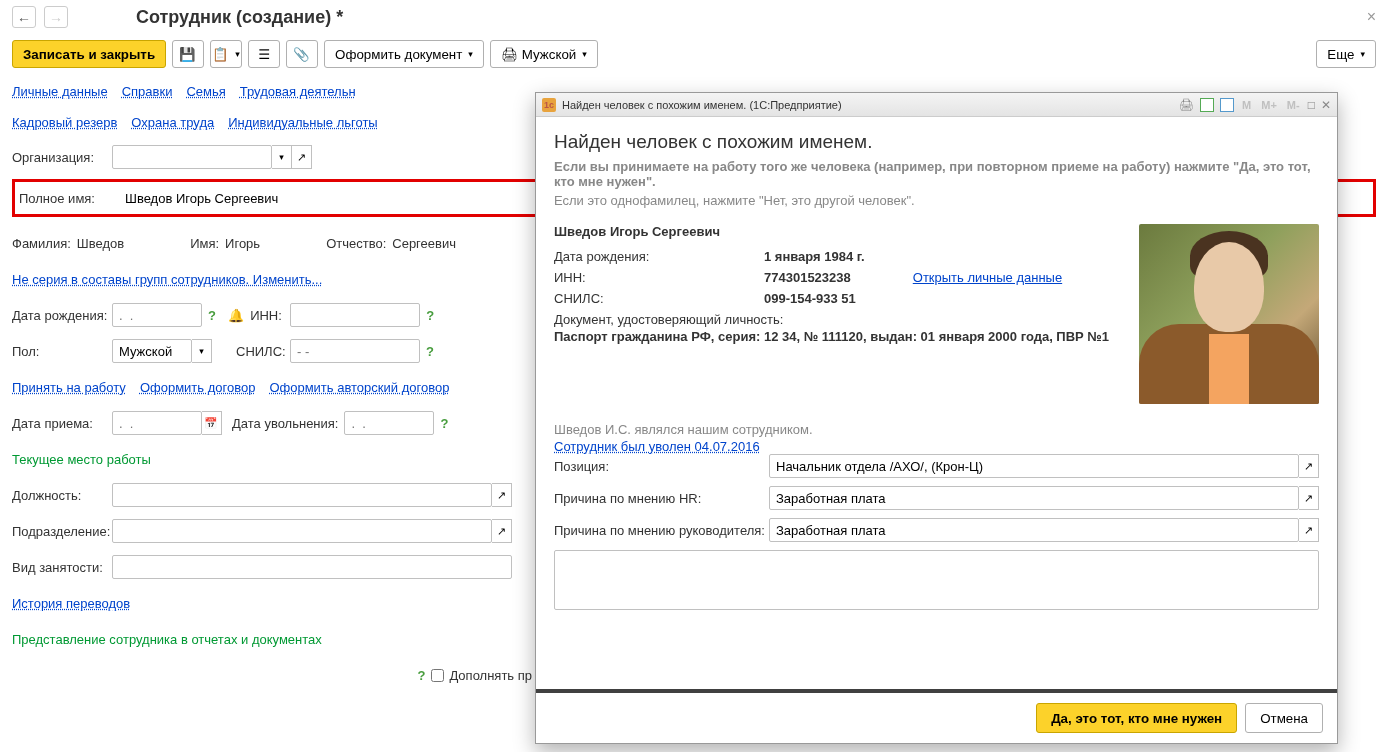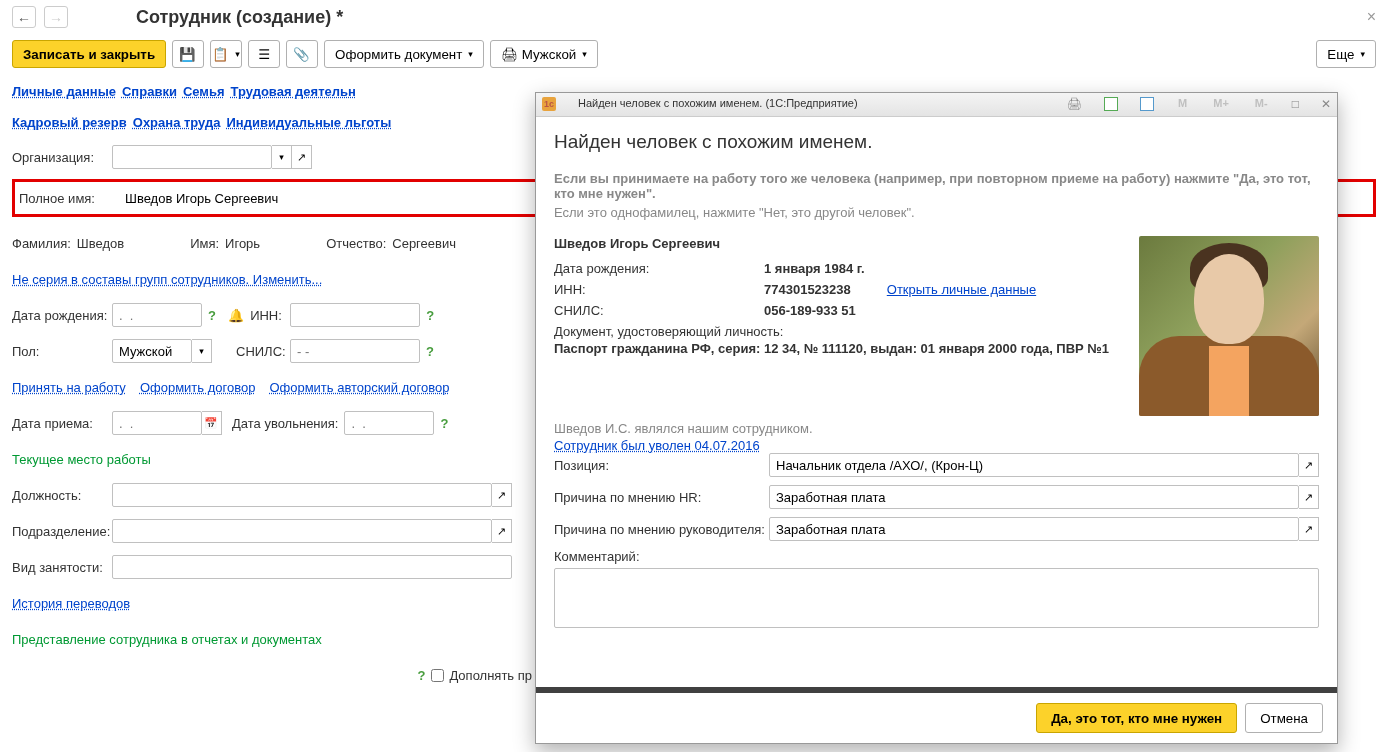--- a/index.html
+++ b/index.html
@@ -11,66 +11,66 @@
   .title-text { font-size: 18px; font-weight: 600; margin-left: 60px; }
   .close-x { margin-left: auto; color: #999; cursor: pointer; font-size: 16px; }
   
   .toolbar { padding: 6px 12px; display: flex; gap: 6px; align-items: center; }
   .btn { border: 1px solid #b0b0b0; border-radius: 3px; padding: 4px 10px; background: #fff; cursor: pointer; display: inline-flex; align-items: center; gap: 4px; height: 28px; }
   .btn.yellow { background: #fcd22a; border-color: #c9a500; font-weight: 600; }
   .btn.icon-only { width: 32px; justify-content: center; }
   .btn.more { margin-left: auto; }
   .dropdown-arrow { font-size: 9px; margin-left: 2px; }
   
-  .tabs { padding: 6px 12px 0; display: flex; gap: 6px; flex-wrap: wrap; font-weight: bold; }
+  .tabs { padding: 6px 12px 0; display: flex; gap: 14px; flex-wrap: wrap; }
   .tab-link { color: #0044cc; text-decoration: underline dotted; cursor: pointer; line-height: 1.9; }
   
   .form-area { padding: 8px 12px; }
   .form-row { display: flex; align-items: center; margin-bottom: 8px; min-height: 28px; }
   .form-label { width: 100px; }
   .form-input { border: 1px solid #c0c0c0; border-radius: 2px; height: 24px; padding: 2px 6px; }
   .dropdown-btn { border: 1px solid #c0c0c0; border-left: none; width: 20px; height: 24px; background: #fff; cursor: pointer; font-size: 9px; }
   .ext-btn { border: 1px solid #c0c0c0; border-left: none; width: 20px; height: 24px; background: #fff; cursor: pointer; font-size: 11px;}
   
   .red-highlight { border: 3px solid #e20000; padding: 4px; display: flex; align-items: center; }
   
   .link { color: #0044cc; text-decoration: underline dotted; cursor: pointer; }
   .green-text { color: #009933; }
   .gray-text { color: #888; }
   .q-mark { color: #489d3e; font-weight: bold; cursor: pointer; margin: 0 6px; }
   .bell { color: #bbb; margin: 0 6px; }
   
   
   .modal { position: absolute; left: 535px; top: 92px; width: 803px; height: 652px; background: #fff; border: 1px solid #999; box-shadow: 0 8px 20px rgba(0,0,0,0.3); display:flex; flex-direction:column;}
-  .modal-titlebar { background: linear-gradient(#f4f4f4, #e4e4e4); border-bottom: 1px solid #ccc; padding: 4px 6px; display: flex; align-items: flex-start; gap: 22px; height: 24px; font-size: 11px; }
+  .modal-titlebar { background: linear-gradient(#f4f4f4, #e4e4e4); border-bottom: 1px solid #ccc; padding: 4px 6px; display: flex; align-items: center; gap: 6px; height: 24px; font-size: 11px; }
   .modal-titlebar .spacer { flex: 1; }
   .title-icon { color: #888; font-size: 12px; cursor: pointer; }
   .modal-body { padding: 14px 18px; flex:1; overflow:hidden;}
-  .modal-heading { font-size: 19px; margin-bottom: 18px; }
+  .modal-heading { font-size: 19px; margin-bottom: 6px; }
   
   .info-row { display: flex; margin-bottom: 6px; }
   .info-label { width: 210px; }
   .info-value { font-weight: 600; }
   
   .person-block { display: flex; gap: 14px; }
   .person-data { flex: 1; }
   .person-photo { width: 180px; height: 180px; background: linear-gradient(135deg, #6b7a3e 0%, #8ea05c 40%, #c4a878 70%, #5e4a2b 100%); border-radius: 2px; position: relative; overflow: hidden; flex-shrink:0;}
   .person-photo .face { position: absolute; left: 50%; top: 35%; transform: translate(-50%,-50%); width: 70px; height: 90px; background: #e8c9a8; border-radius: 50% 50% 45% 45%; }
   .person-photo .hair { position: absolute; left: 50%; top: 18%; transform: translate(-50%,-50%); width: 78px; height: 50px; background: #4a3320; border-radius: 50% 50% 30% 30%; }
   .person-photo .body { position: absolute; left: 50%; bottom: -20px; transform: translateX(-50%); width: 180px; height: 100px; background: #8b5a2b; border-radius: 40px 40px 0 0; }
   .person-photo .shirt { position: absolute; left: 50%; bottom: 0; transform: translateX(-50%); width: 40px; height: 70px; background: #f4a460; }
   
   .form-row-modal { display: flex; align-items: center; margin-bottom: 8px; }
   .form-row-modal .lbl { width: 215px; }
   .form-row-modal .control { display: flex; flex: 1; }
   .form-row-modal input { flex: 1; height: 24px; border: 1px solid #c0c0c0; border-radius: 2px; padding: 2px 6px; }
   
   .modal-comment { width: 100%; height: 60px; border: 1px solid #c0c0c0; border-radius: 2px; padding: 4px; }
   
-  .modal-footer { padding: 10px 14px; display: flex; justify-content: flex-end; gap: 8px; border-top: 6px solid #404040;}
+  .modal-footer { padding: 10px 14px; display: flex; justify-content: flex-end; gap: 8px; border-top: 4px solid #404040;}
   .modal-footer .btn { height: 30px; padding: 0 14px; }
   
   .orange-logo { width:14px; height:14px; background:#e8a33d; border-radius:2px; display:inline-flex; align-items:center; justify-content:center; font-size:9px; color:#b54; font-weight:bold;}
   .m-btn { color:#c0c0c0; font-size:11px; font-weight:bold; cursor:pointer; margin:0 2px;}
   .cal-icon { width:14px; height:14px; display:inline-block; background:#fff; border:1px solid #aaa; position:relative;}
   .cal-icon.green{ border-color:#5a5;} .cal-icon.blue{border-color:#59c;}
   textarea { font-family: inherit; font-size: 13px; resize: none;}
   input[type=text]{font-family:inherit;font-size:13px;}
   input[type=checkbox]{margin-right:5px;}
 </style>
@@ -227,38 +227,38 @@
     <div class="person-block">
       <div class="person-data">
         <div style="font-weight:600;margin-bottom:10px;">Шведов Игорь Сергеевич</div>
         <div class="info-row">
             <span class="info-label">Дата рождения:</span>
             <span class="info-value">1 января 1984 г.</span>
           </div>
         <div class="info-row">
             <span class="info-label">ИНН:</span>
             <span class="info-value">774301523238</span>
-            <span class="link" style="margin-left:36px;text-decoration:underline;">Открыть личные данные</span>
+            <span class="link" style="margin-left:62px;text-decoration:underline;">Открыть личные данные</span>
           </div>
         <div class="info-row">
             <span class="info-label">СНИЛС:</span>
-            <span class="info-value">056-189-933 51</span>
+            <span class="info-value">099-154-933 51</span>
           </div>
         <div style="margin-top:6px;">Документ, удостоверяющий личность:</div>
         <div style="font-weight:600;margin-top:2px;">Паспорт гражданина РФ, серия: 12 34, № 111120, выдан: 01 января 2000 года, ПВР №1</div>
       </div>
       <div class="person-photo">
         <div class="body"></div>
           <div class="shirt"></div>
           <div class="hair"></div>
           <div class="face"></div>
       </div>
     </div>
 
-    <div style="margin-top:5px;" class="gray-text">Шведов И.С. являлся нашим сотрудником.</div>
+    <div style="margin-top:18px;" class="gray-text">Шведов И.С. являлся нашим сотрудником.</div>
     <div style="margin-bottom:0;margin-top:2px;"><span class="link">Сотрудник был уволен 04.07.2016</span></div>
 
     <div class="form-row-modal">
       <span class="lbl">Позиция:</span>
       <div class="control">
           <input type="text" value="Начальник отдела /АХО/, (Крон-Ц)" style="">
           <button class="ext-btn">↗</button>
         </div>
     </div>
     <div class="form-row-modal">
@@ -268,20 +268,19 @@
           <button class="ext-btn">↗</button>
         </div>
     </div>
     <div class="form-row-modal">
       <span class="lbl">Причина по мнению руководителя:</span>
       <div class="control">
           <input type="text" value="Заработная плата" style="">
           <button class="ext-btn">↗</button>
         </div>
     </div>
-    <div style="margin-bottom:4px;">Комментарий:</div>
     <textarea class="modal-comment" style=""></textarea>
   </div>
   <div class="modal-footer">
     <button class="btn yellow">Да, это тот, кто мне нужен</button>
     <button class="btn">Отмена</button>
   </div>
 </div>
 
 </body></html>

